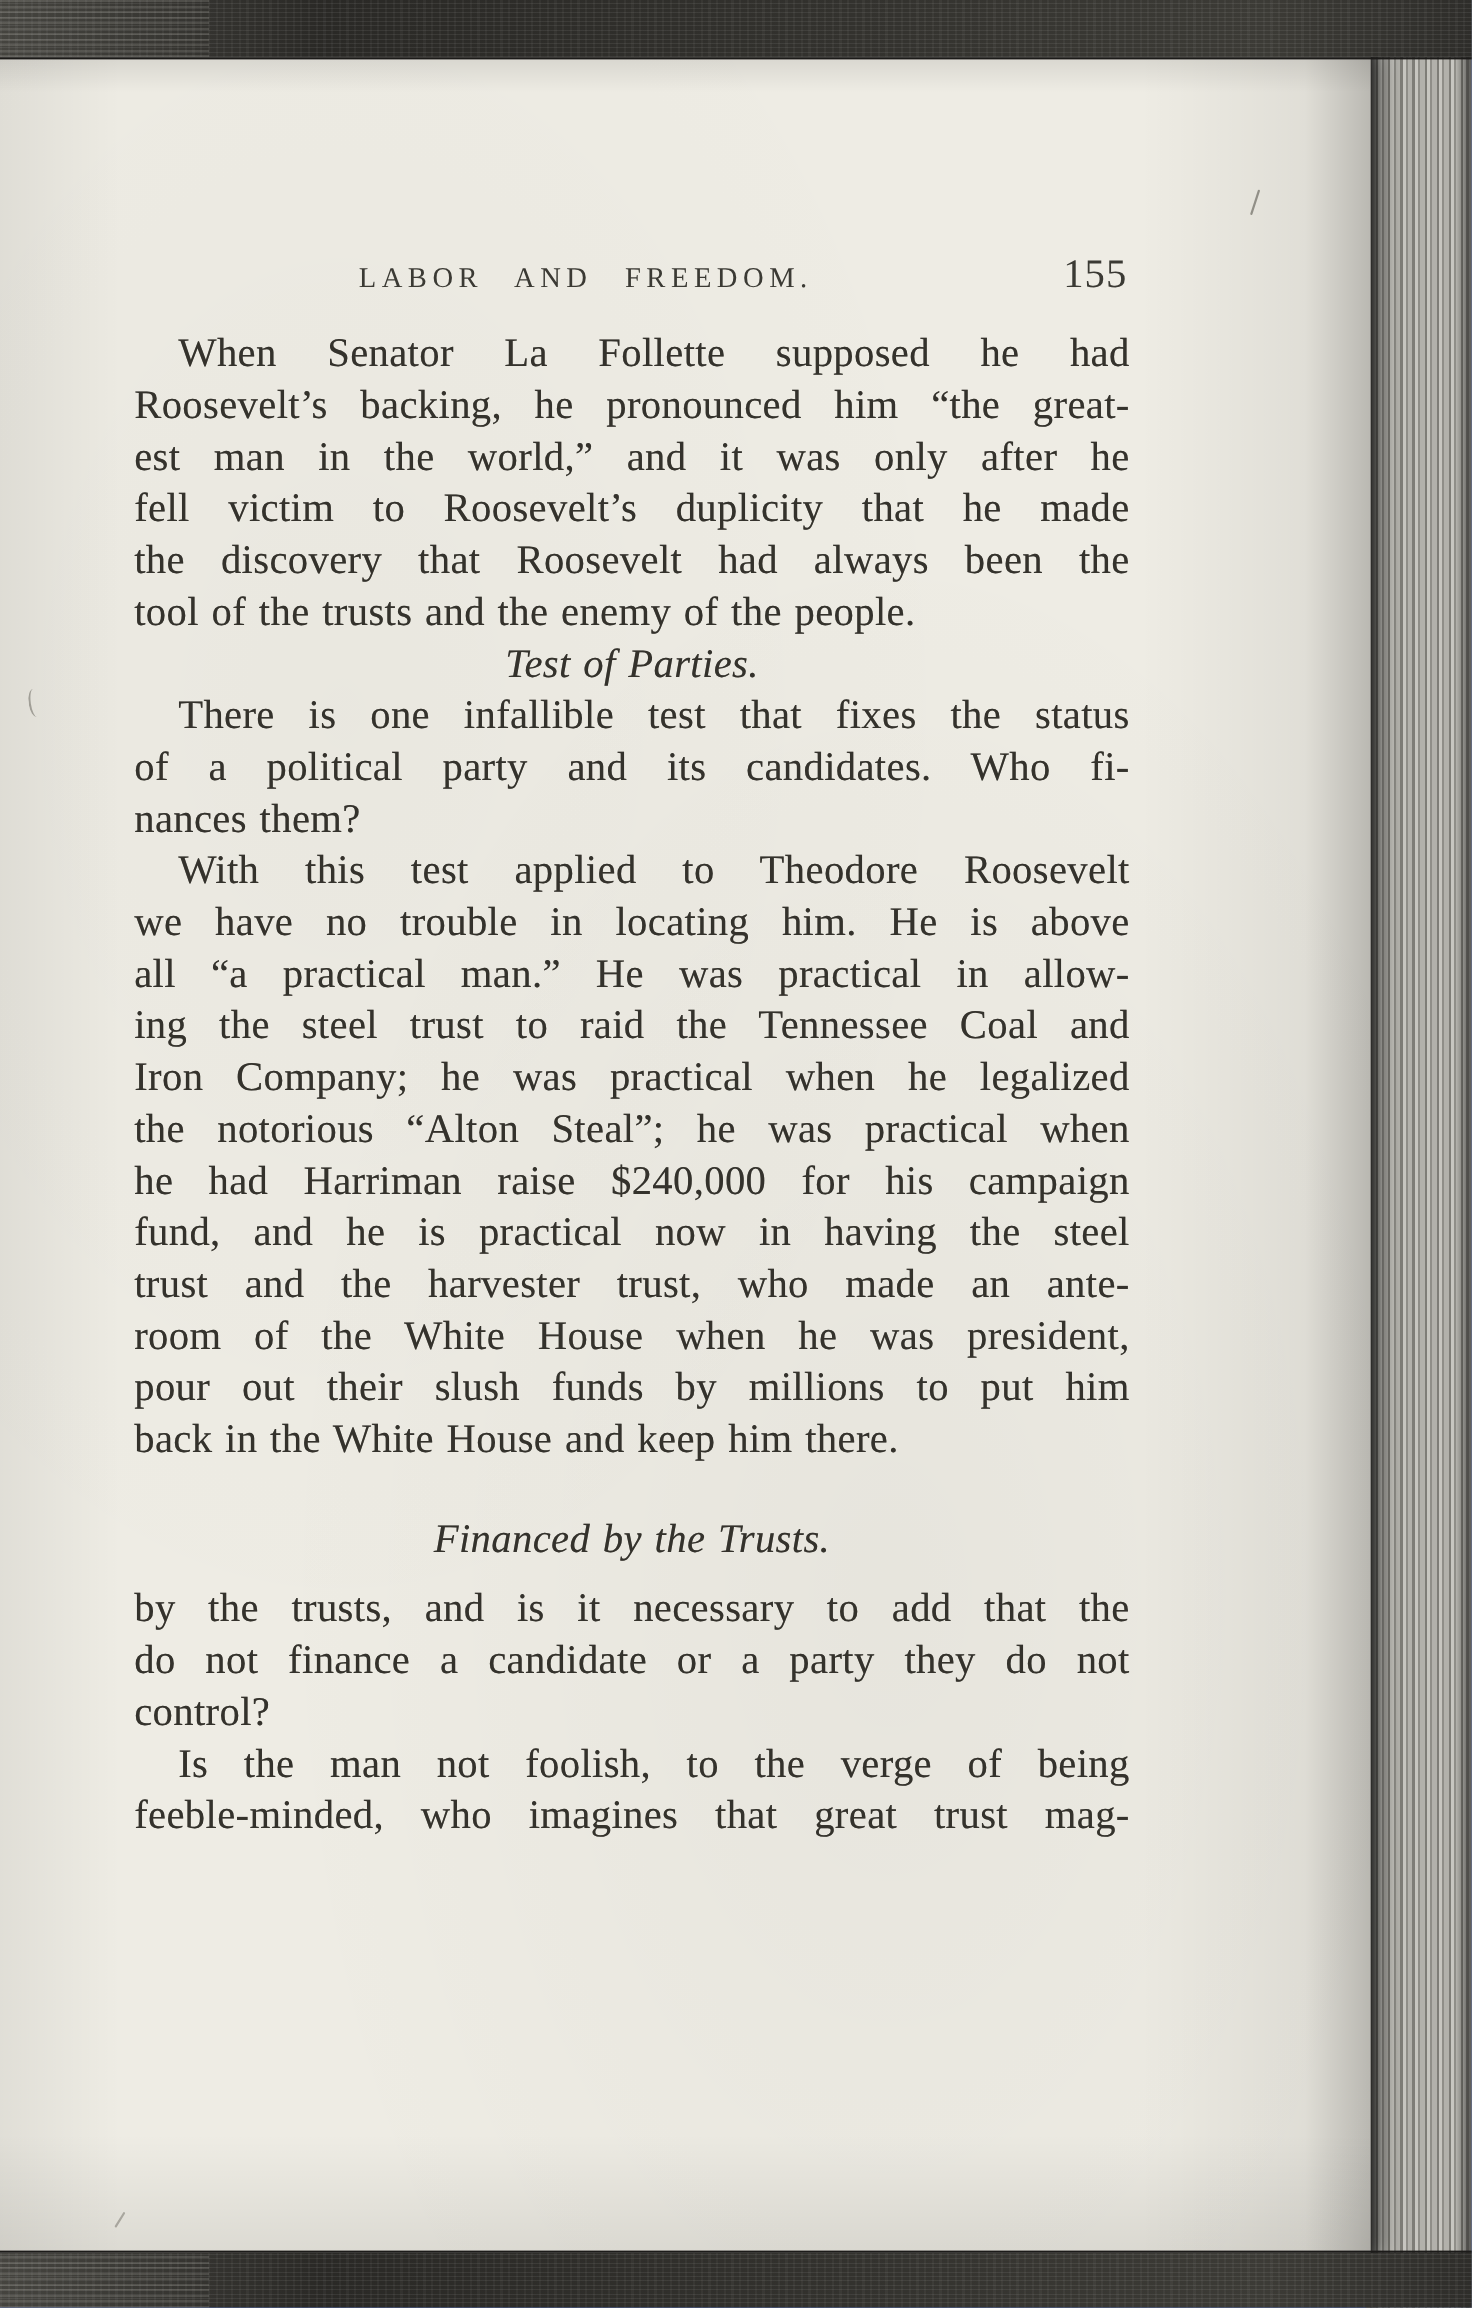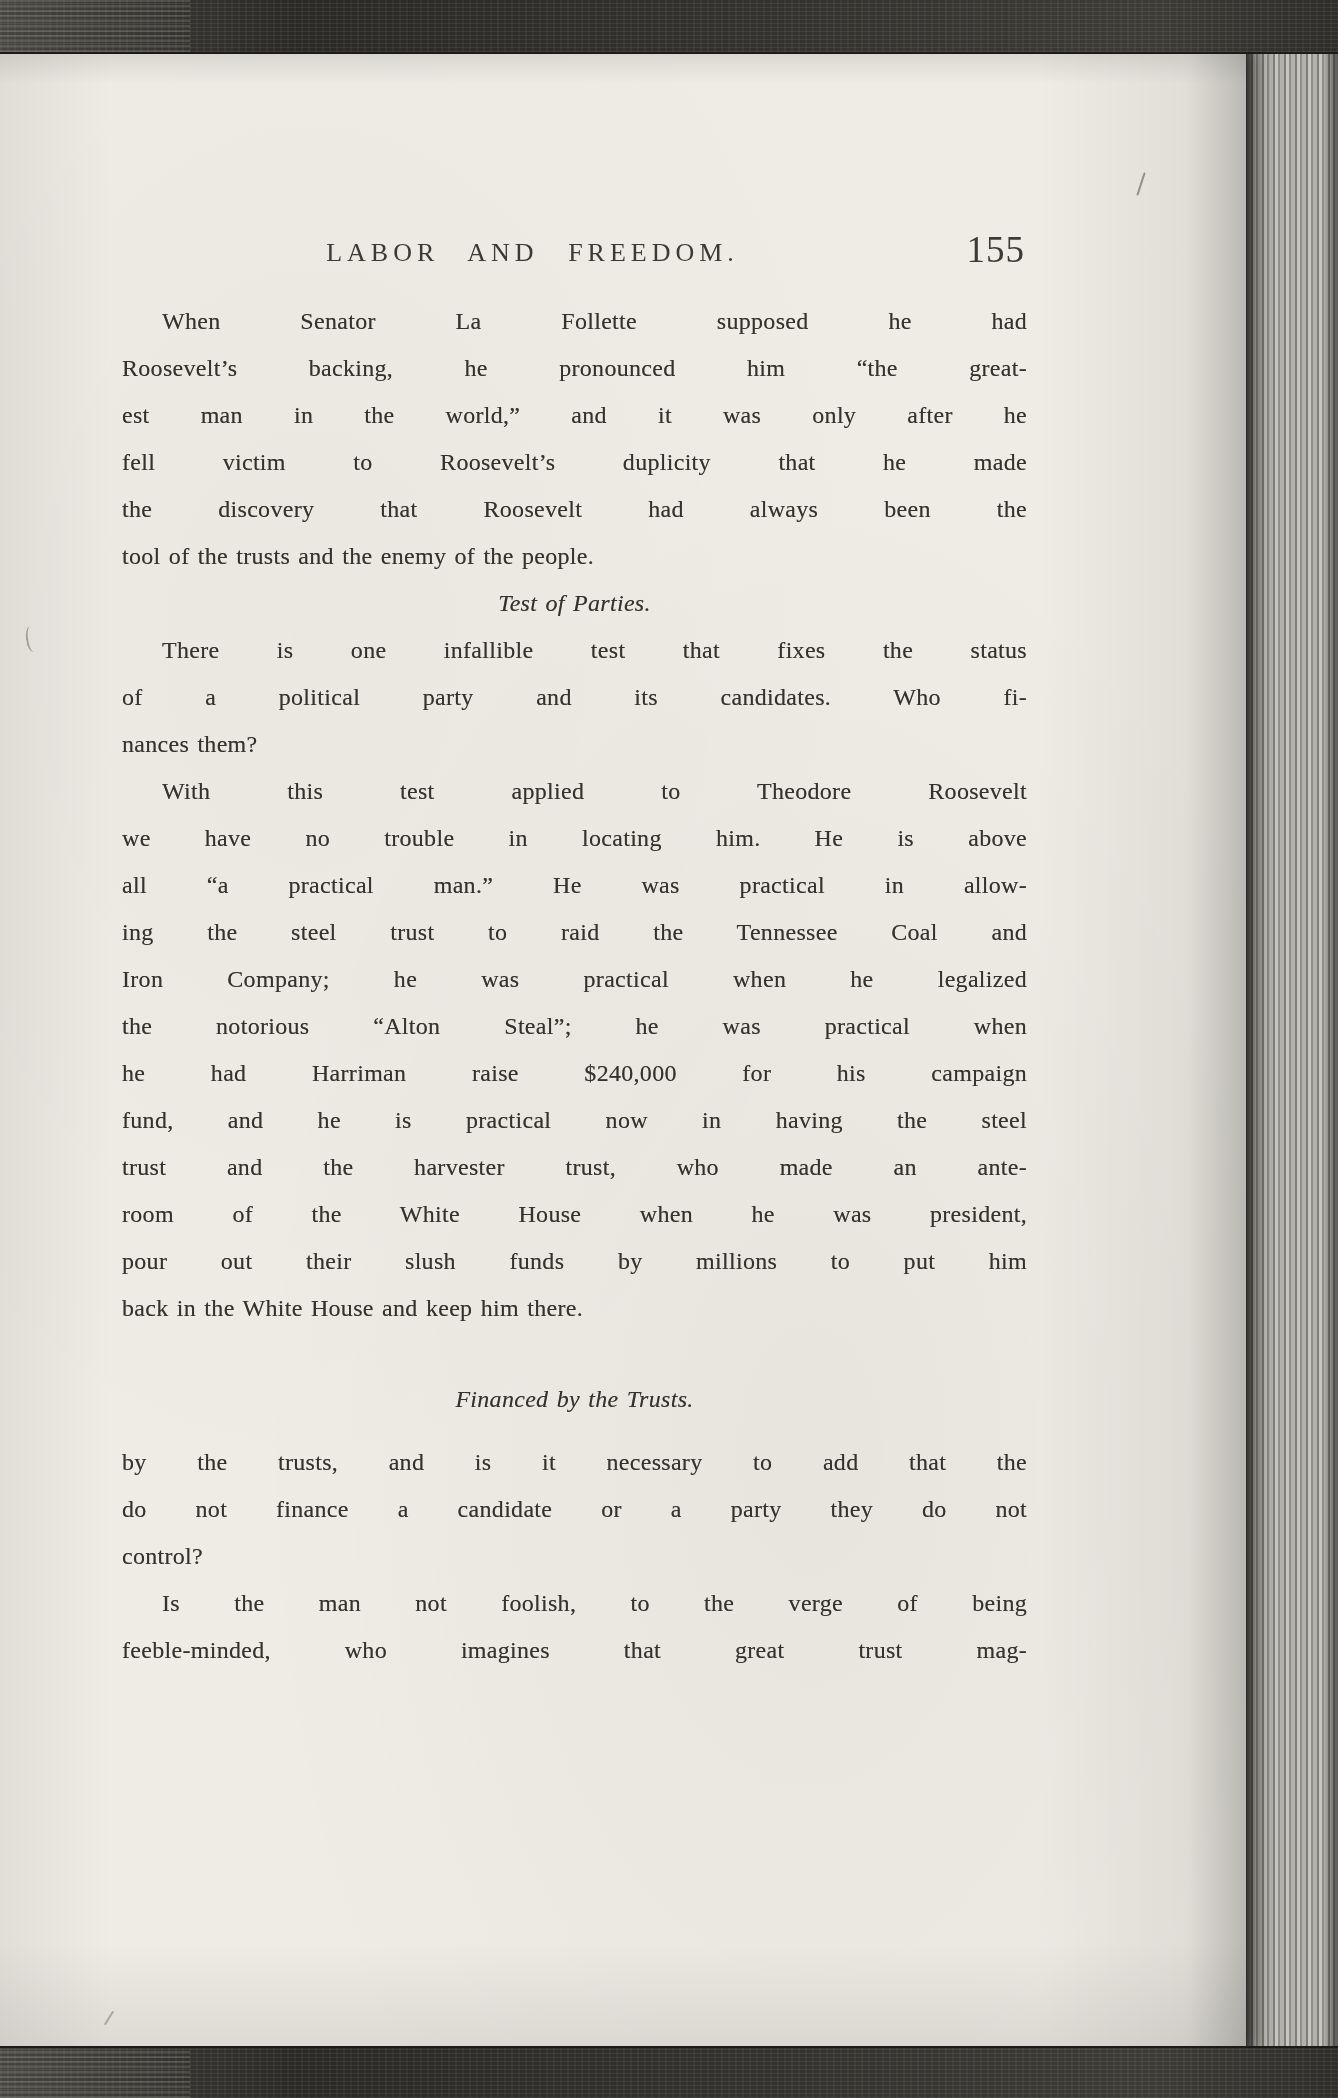--- a/index.html
+++ b/index.html
@@ -102,21 +102,21 @@
     position: absolute;
     right: 2px;
     top: -2px;
     font-size: 37px;
     letter-spacing: 1px;
   }
 
   .page-body {
     margin-top: 18px;
     color: #34322c;
-    font-size: 24px;
+    font-size: 37px;
     line-height: 47px;
     letter-spacing: 0.3px;
     word-spacing: 2px;
     text-shadow: 0 0 0.6px rgba(40,38,32,0.45);
   }
   .line {
     text-align: justify;
     text-align-last: justify;
     white-space: normal;
   }

